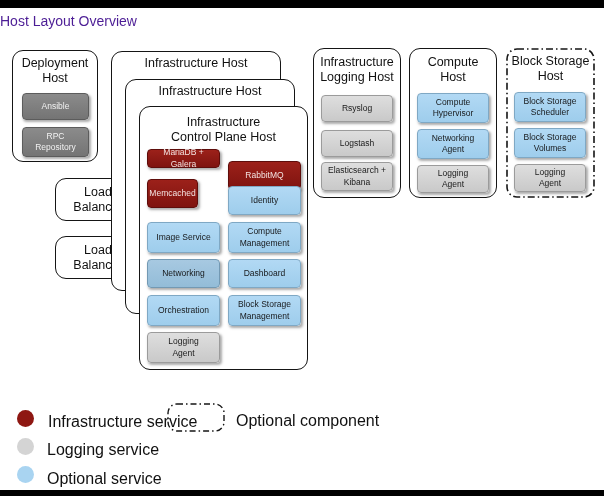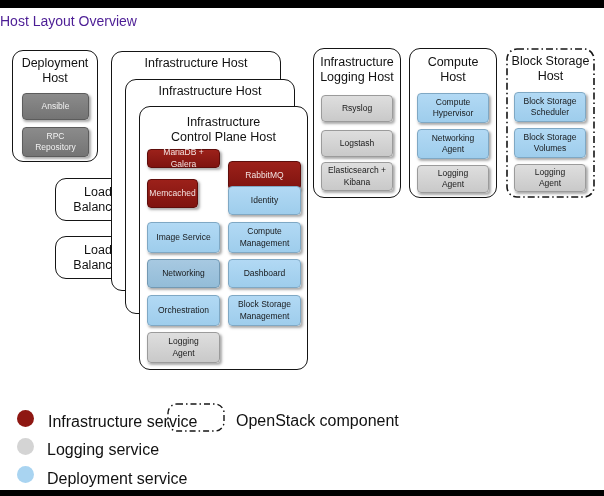--- a/index.html
+++ b/index.html
@@ -117,22 +117,22 @@
 Agent</div>
   </div>
 
   <div class="legend-circle swatch-infra" style="left:17px;top:410px"></div>
   <div class="legend-label" style="left:48px;top:413px">Infrastructure service</div>
 
   <div class="legend-circle swatch-log" style="left:17px;top:438px"></div>
   <div class="legend-label" style="left:47px;top:441px">Logging service</div>
 
   <div class="legend-circle swatch-os" style="left:17px;top:466px"></div>
-  <div class="legend-label" style="left:47px;top:470px">Deployment service</div>
+  <div class="legend-label" style="left:47px;top:470px">Optional service</div>
 
   <svg class="dash-rect" style="left:167px;top:403px;position:absolute" width="58" height="29" viewBox="0 0 58 29">
     <rect x="1" y="1" width="56" height="27" rx="9" fill="none" stroke="#151515" stroke-width="1.4" stroke-dasharray="6 3 1.5 3"></rect>
   </svg>
-  <div class="legend-label" style="left:236px;top:412px">OpenStack component</div>
+  <div class="legend-label" style="left:236px;top:412px">Optional component</div>
 
   <div class="bar bar-bottom"></div>
 
 </div>
 
 </body></html>

